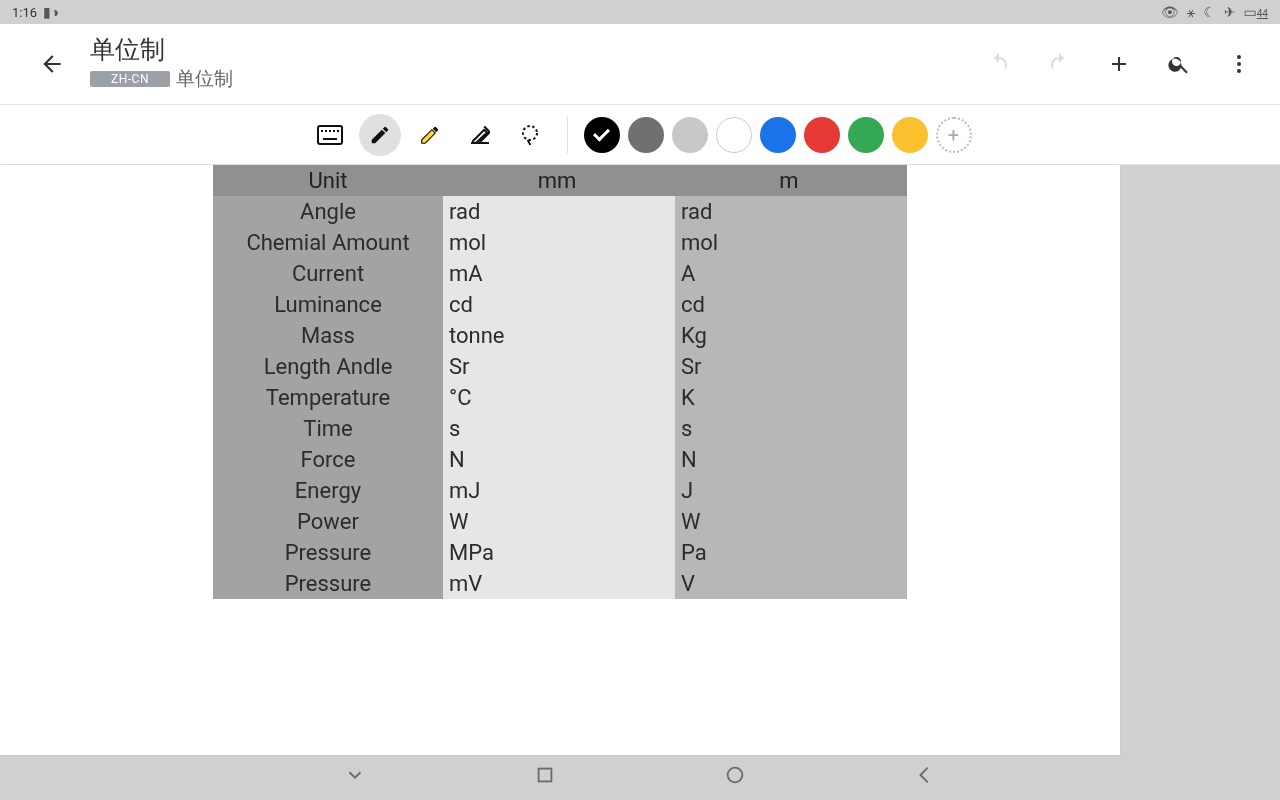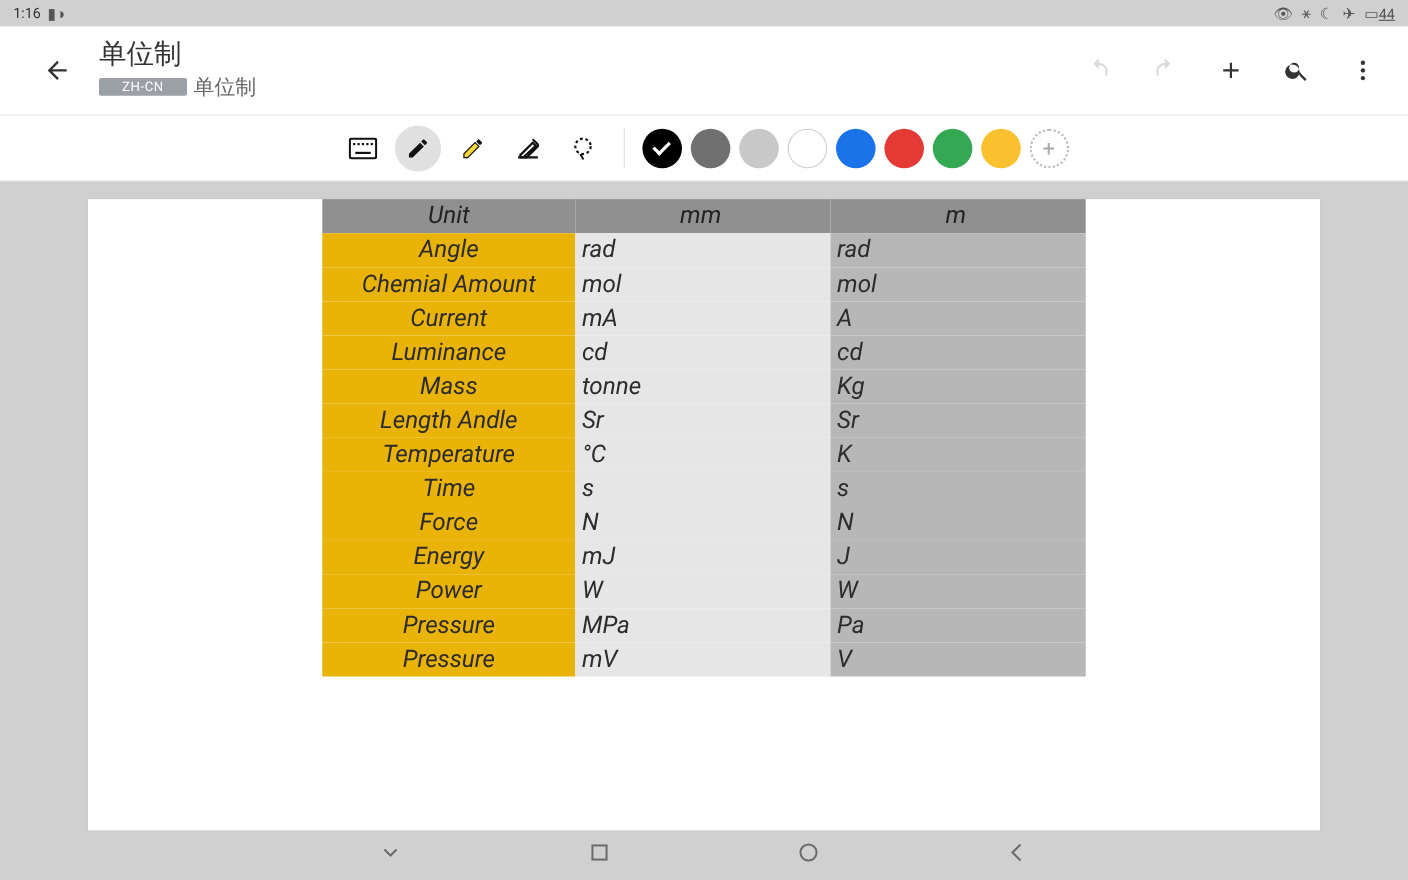--- a/index.html
+++ b/index.html
@@ -64,23 +64,22 @@
 }
 .color-swatch.sel::after {
   content:""; width:12px; height:6px; border-left:3px solid #fff; border-bottom:3px solid #fff; transform:rotate(-45deg) translate(1px,-1px);
 }
 .color-swatch.white-border { border:1px solid #ccc; }
 .add-color { width:36px; height:36px; border-radius:50%; border:2px dotted #bbb; color:#aaa; font-size:20px; display:flex; align-items:center; justify-content:center; cursor:pointer;}
 .content {
   height: calc(800px - 24px - 86px - 60px - 40px);
   background:#d0d0d0;
   display:flex;
-  justify-content:center;
-  padding-top:16px;
-  font-style:italic;
+  justify-content:flex-start;
+  padding-top:0px;
 }
 .page {
   width:1120px; height:100%;
   background:#fff;
   box-shadow:0 0 2px rgba(0,0,0,0.08);
   display:flex; flex-direction:column; align-items:center;
 }
 .table-wrap { margin-top:0px; }
 table.units {
   border-collapse:collapse;
@@ -90,21 +89,21 @@
 table.units th, table.units td {
   padding: 3px 10px;
   font-weight:400;
 }
 table.units th {
   background:#909090;
   color:#222;
   text-align:center;
   height:28px;
 }
-table.units .c0 { width:230px; text-align:center; background:#eab308;}
+table.units .c0 { width:230px; text-align:center; background:#a3a3a3;}
 table.units .c1 { width:232px; text-align:left; padding-left:6px; background:#e6e6e6;}
 table.units .c2 { width:232px; text-align:left; padding-left:6px; background:#b7b7b7;}
 table.units th.c0 { background:#909090;}
 table.units th.c1 { background:#909090; text-align:center;}
 table.units th.c2 { background:#909090; text-align:center;}
 .nav-bar {
   height:40px;
   background:#d0d0d0;
   display:flex;
   align-items:center;
@@ -120,21 +119,21 @@
 <div class="status-bar">
   <div class="status-left">
     <span>1:16</span>
     <span class="status-icon">▮◑</span>
   </div>
   <div class="status-right">
     <span class="status-icon">👁</span>
     <span class="status-icon">⚹</span>
     <span class="status-icon">☾</span>
     <span class="status-icon">✈</span>
-    <span class="status-icon">▭<span style="font-size:13px;text-decoration:underline;">44</span></span>
+    <span class="status-icon">▭<span style="font-size:10px;text-decoration:underline;">44</span></span>
   </div>
 </div>
 
 <div class="app-header">
   <div class="back-btn">
     <svg viewBox="0 0 24 24">
         <path d="M20 11H7.8l5.6-5.6L12 4l-8 8 8 8 1.4-1.4L7.8 13H20z" fill="#333"></path>
       </svg>
   </div>
   <div class="title-block">

